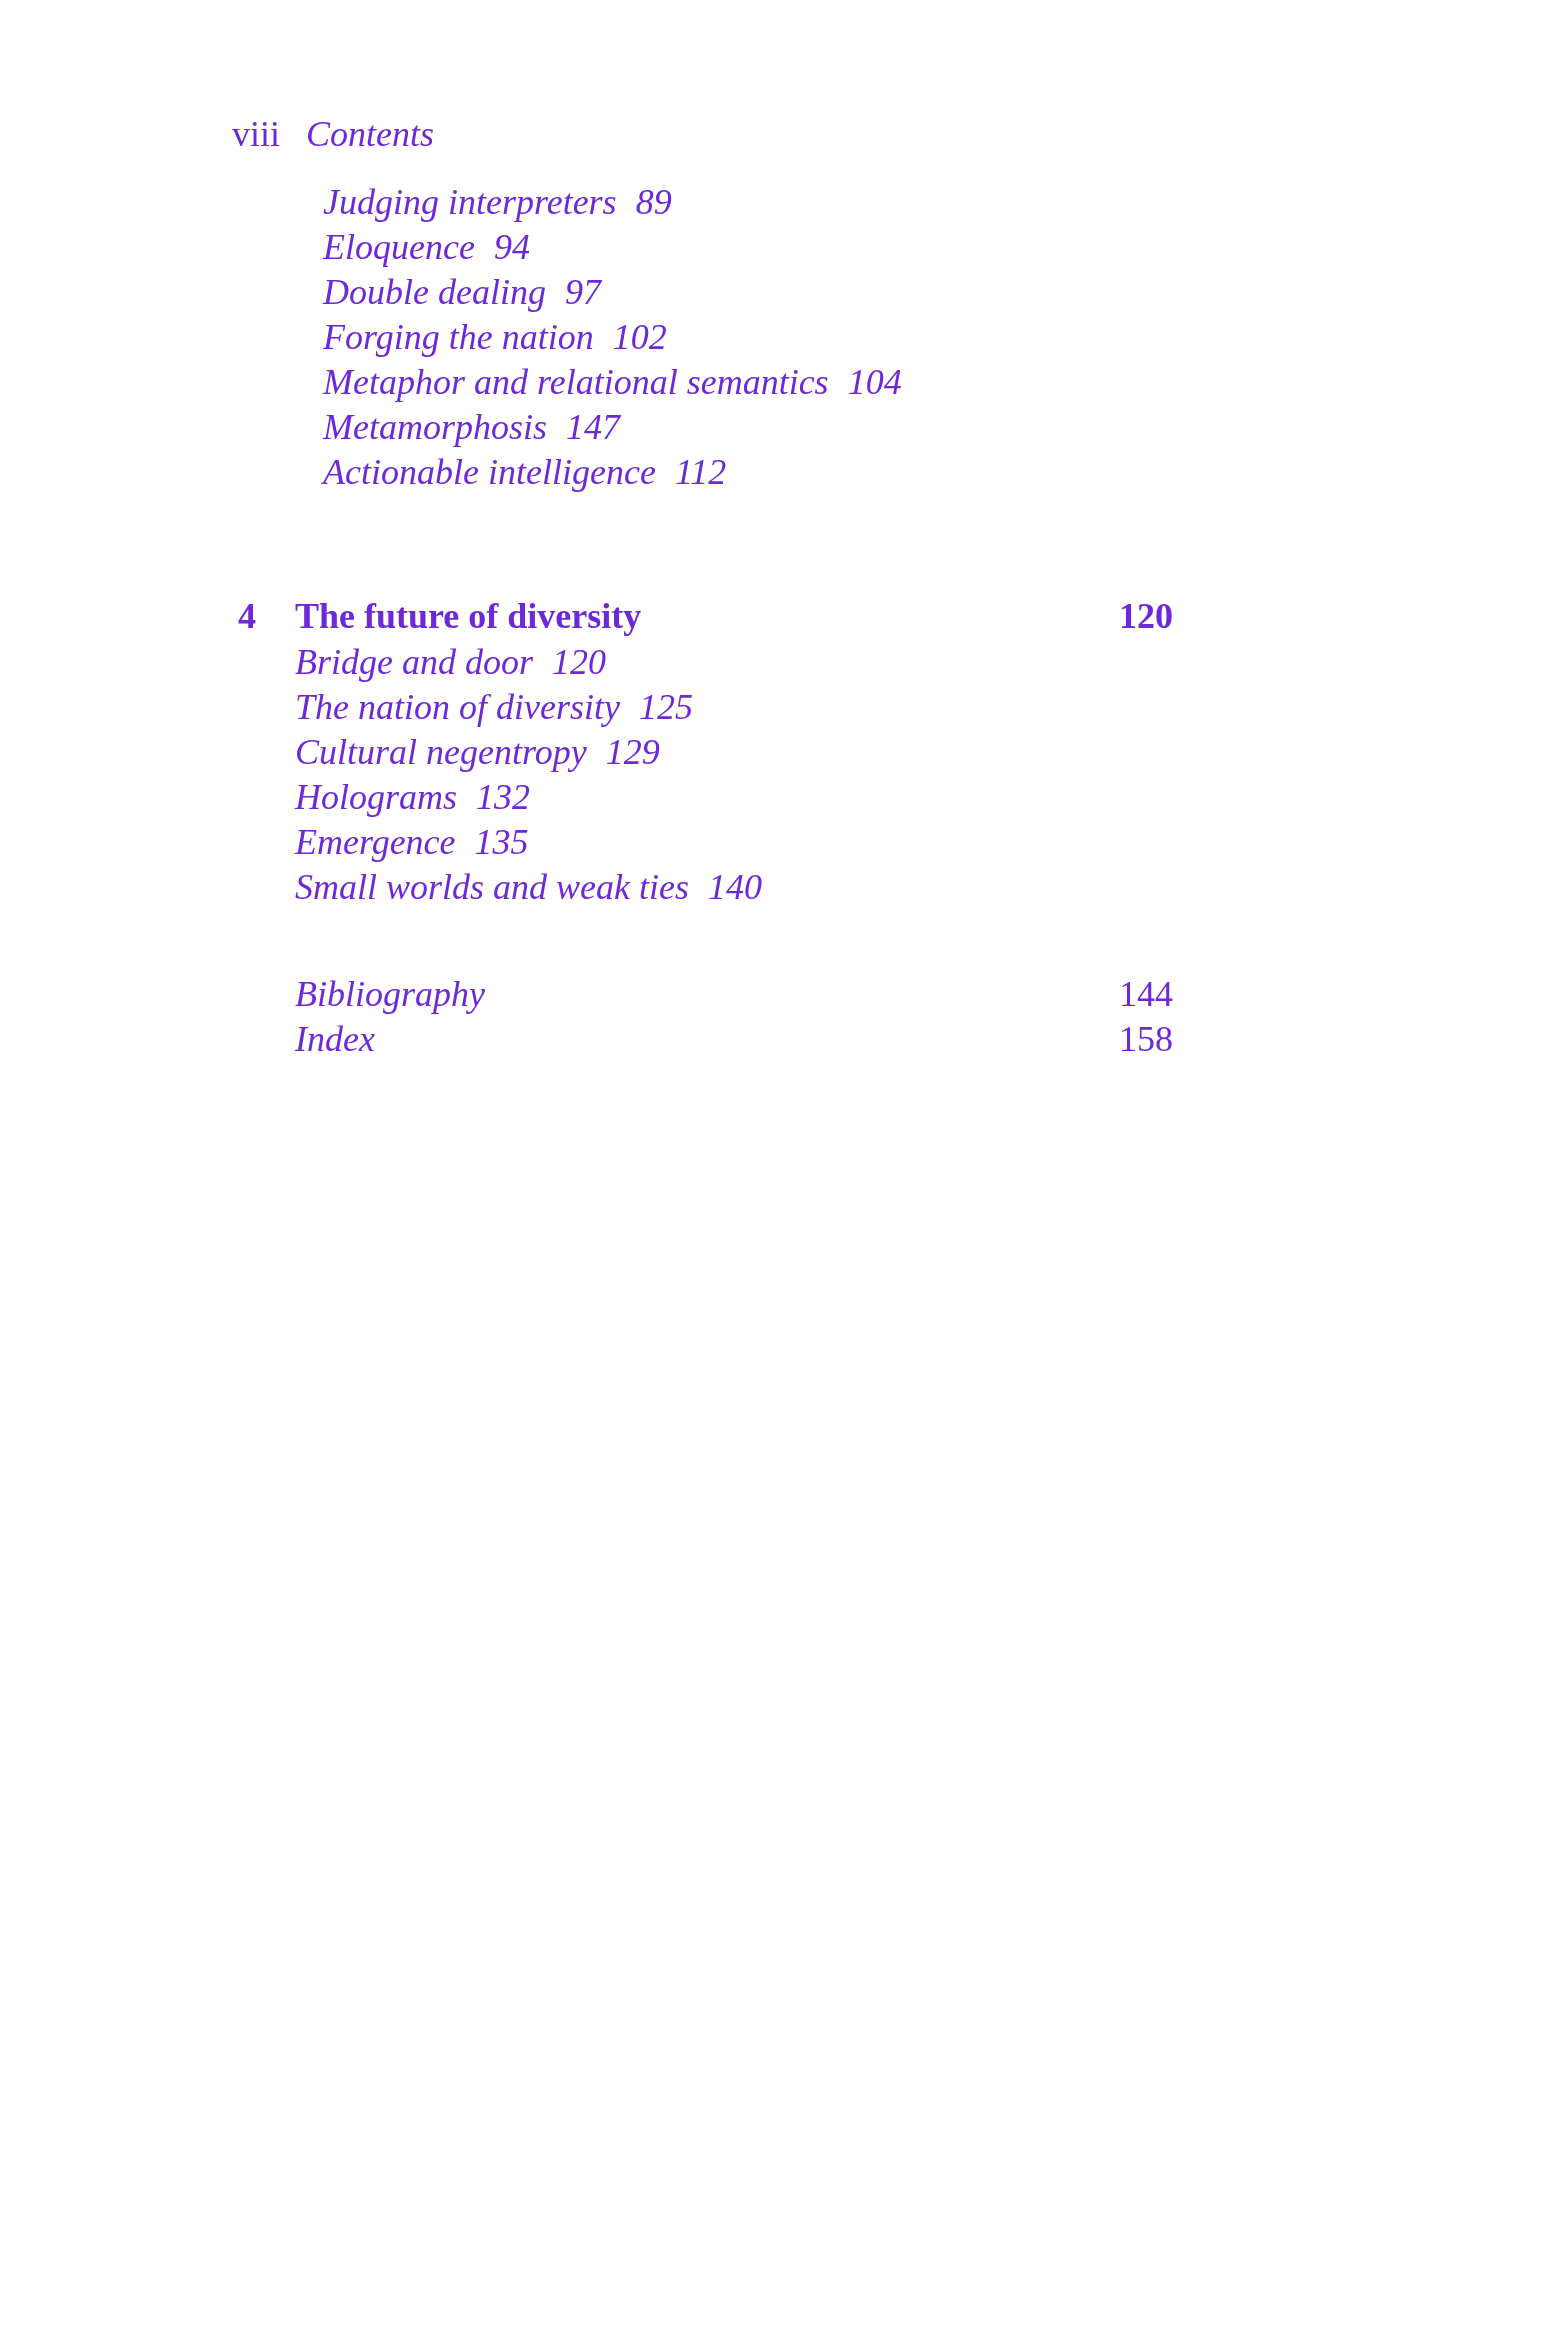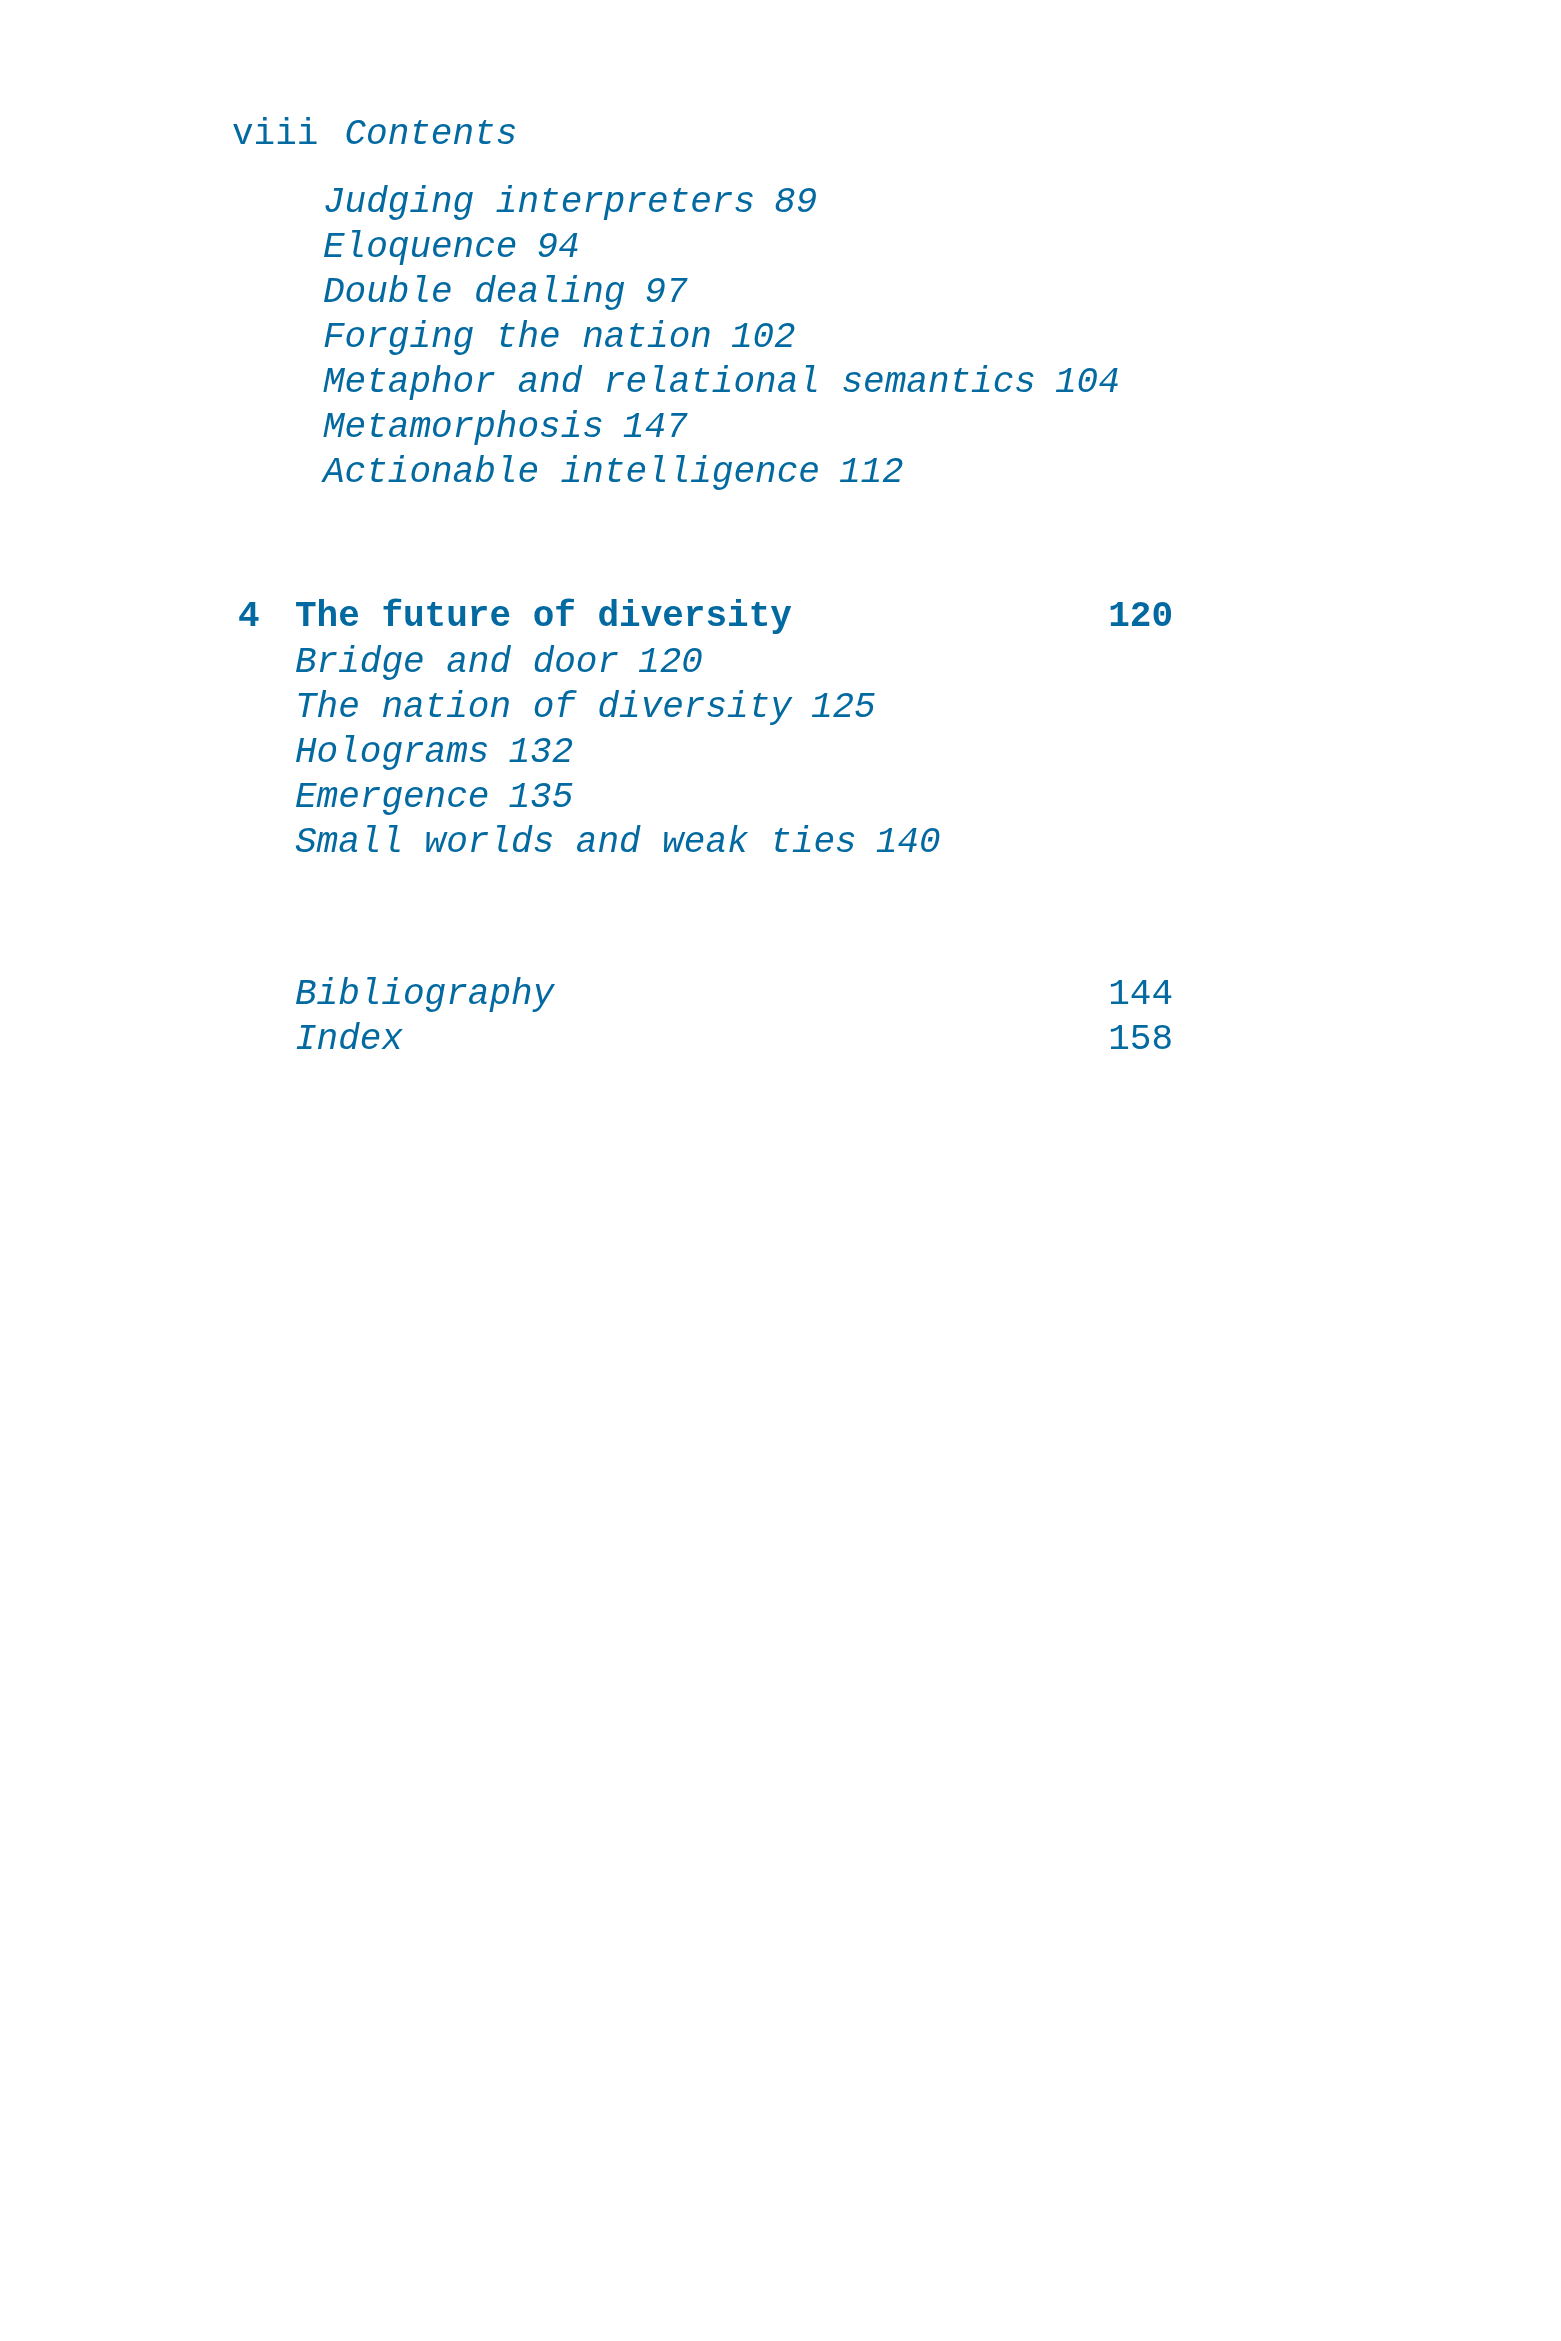--- a/index.html
+++ b/index.html
@@ -5,22 +5,22 @@
   html, body {
     margin: 0;
     padding: 0;
     background: #ffffff;
   }
   .page {
     position: relative;
     width: 1363px;
     height: 2342px;
     background: #ffffff;
-    color: #0369a1;
-    font-family: Liberation Mono, monospace;
+    color: #6d28d9;
+    font-family: Liberation Serif, serif;
     font-size: 36px;
     line-height: 45px;
     overflow: hidden;
   }
 
   
   .running-head {
     position: absolute;
     top: 112px;
     left: 232px;
@@ -92,20 +92,21 @@
 
   <div class="chapter-row">
     <span class="chapter-number">4</span>
     <span class="chapter-title">The future of diversity</span>
     <span class="chapter-page">120</span>
   </div>
 
   <div class="entries-block" id="ch4-entries">
     <div class="toc-line"><span>Bridge and door</span><span class="page-num">120</span></div>
     <div class="toc-line"><span>The nation of diversity</span><span class="page-num">125</span></div>
+    <div class="toc-line"><span>Cultural negentropy</span><span class="page-num">129</span></div>
     <div class="toc-line"><span>Holograms</span><span class="page-num">132</span></div>
     <div class="toc-line"><span>Emergence</span><span class="page-num">135</span></div>
     <div class="toc-line"><span>Small worlds and weak ties</span><span class="page-num">140</span></div>
   </div>
 
   <div class="backmatter">
     <div class="backmatter-row">
       <span class="backmatter-title">Bibliography</span>
       <span class="backmatter-page">144</span>
     </div>

